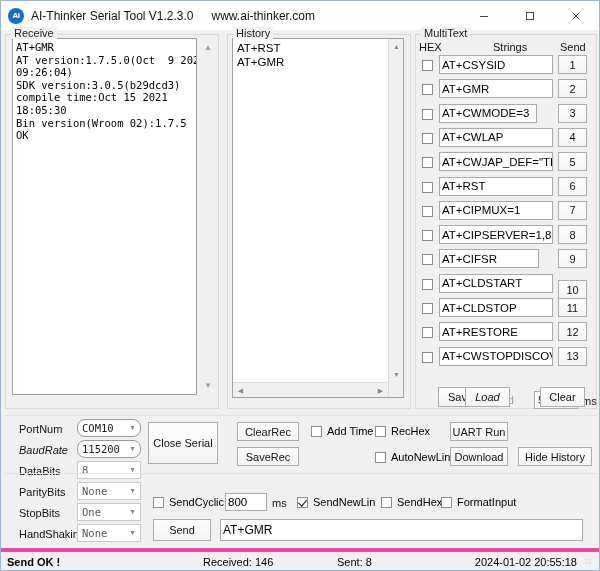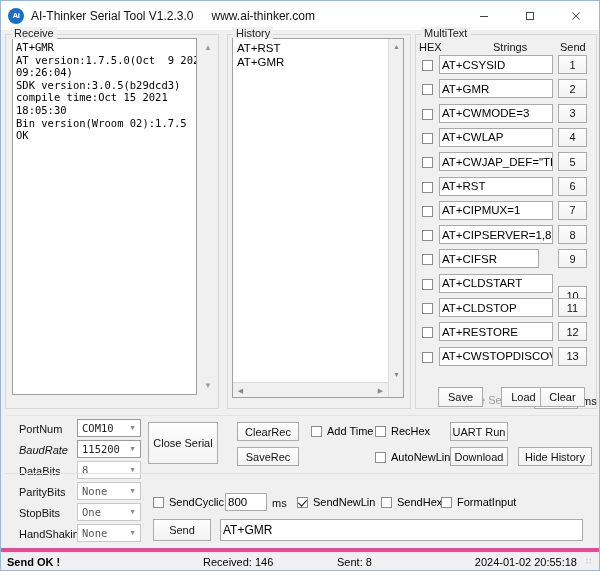--- a/index.html
+++ b/index.html
@@ -164,21 +164,21 @@
     position: absolute;
     background: #fff;
     border: 1px solid #c8c8c8;
     display: flex; align-items: center;
     font-size: 10.5px;
     font-family: "DejaVu Sans Mono", monospace;
     padding-left: 4px;
     color: #555;
     overflow: hidden;
   }
-  .combo.active { border-color: #9a9a9a; color: #222; }
+  .combo.active { border-color: #9a9a9a; color: #222; border-radius: 8px; }
   .combo .cv { flex: 1; white-space: nowrap; overflow: hidden; }
   .combo .carrow {
     width: 15px; height: 100%;
     display: flex; align-items: center; justify-content: center;
     color: #8a8a8a; font-size: 7px;
     flex: none;
   }
   .lbl {
     position: absolute; font-size: 11px; color: #111; white-space: nowrap;
   }
@@ -296,21 +296,21 @@
     <div class="colhdr" style="left:145px; top:14px;">Send</div>
 
     <div id="mt-rows">
         <div class="cbox" style="position: absolute; left: 7px; top: 33px;"></div>
         <div class="inp" style="left: 24px; top: 28px; width: 114px; height: 19px;">AT+CSYSID</div>
         <div class="btn num" style="left: 143px; top: 28px; width: 29px; height: 19px;">1</div>
         <div class="cbox" style="position: absolute; left: 7px; top: 57.3px;"></div>
         <div class="inp" style="left: 24px; top: 52.3px; width: 114px; height: 19px;">AT+GMR</div>
         <div class="btn num" style="left: 143px; top: 52.3px; width: 29px; height: 19px;">2</div>
         <div class="cbox" style="position: absolute; left: 7px; top: 81.6px;"></div>
-        <div class="inp" style="left: 24px; top: 76.6px; width: 114px; height: 19px;">AT+CWMODE=3</div>
+        <div class="inp" style="left: 24px; top: 76.6px; width: 98px; height: 19px;">AT+CWMODE=3</div>
         <div class="btn num" style="left: 143px; top: 76.6px; width: 29px; height: 19px;">3</div>
         <div class="cbox" style="position: absolute; left: 7px; top: 105.9px;"></div>
         <div class="inp" style="left: 24px; top: 100.9px; width: 114px; height: 19px;">AT+CWLAP</div>
         <div class="btn num" style="left: 143px; top: 100.9px; width: 29px; height: 19px;">4</div>
         <div class="cbox" style="position: absolute; left: 7px; top: 130.2px;"></div>
         <div class="inp" style="left: 24px; top: 125.2px; width: 114px; height: 19px;">AT+CWJAP_DEF="TP-Link</div>
         <div class="btn num" style="left: 143px; top: 125.2px; width: 29px; height: 19px;">5</div>
         <div class="cbox" style="position: absolute; left: 7px; top: 154.5px;"></div>
         <div class="inp" style="left: 24px; top: 149.5px; width: 114px; height: 19px;">AT+RST</div>
         <div class="btn num" style="left: 143px; top: 149.5px; width: 29px; height: 19px;">6</div>
@@ -318,21 +318,21 @@
         <div class="inp" style="left: 24px; top: 173.8px; width: 114px; height: 19px;">AT+CIPMUX=1</div>
         <div class="btn num" style="left: 143px; top: 173.8px; width: 29px; height: 19px;">7</div>
         <div class="cbox" style="position: absolute; left: 7px; top: 203.1px;"></div>
         <div class="inp" style="left: 24px; top: 198.1px; width: 114px; height: 19px;">AT+CIPSERVER=1,80</div>
         <div class="btn num" style="left: 143px; top: 198.1px; width: 29px; height: 19px;">8</div>
         <div class="cbox" style="position: absolute; left: 7px; top: 227.4px;"></div>
         <div class="inp" style="left: 24px; top: 222.4px; width: 100px; height: 19px;">AT+CIFSR</div>
         <div class="btn num" style="left: 143px; top: 222.4px; width: 29px; height: 19px;">9</div>
         <div class="cbox" style="position: absolute; left: 7px; top: 251.7px;"></div>
         <div class="inp" style="left: 24px; top: 246.7px; width: 114px; height: 19px;">AT+CLDSTART</div>
-        <div class="btn num" style="left: 143px; top: 259px; width: 29px; height: 19px;">10</div>
+        <div class="btn num" style="left: 143px; top: 253px; width: 29px; height: 19px;">10</div>
         <div class="cbox" style="position: absolute; left: 7px; top: 276px;"></div>
         <div class="inp" style="left: 24px; top: 271px; width: 114px; height: 19px;">AT+CLDSTOP</div>
         <div class="btn num" style="left: 143px; top: 271px; width: 29px; height: 19px;">11</div>
         <div class="cbox" style="position: absolute; left: 7px; top: 300.3px;"></div>
         <div class="inp" style="left: 24px; top: 295.3px; width: 114px; height: 19px;">AT+RESTORE</div>
         <div class="btn num" style="left: 143px; top: 295.3px; width: 29px; height: 19px;">12</div>
         <div class="cbox" style="position: absolute; left: 7px; top: 324.6px;"></div>
         <div class="inp" style="left: 24px; top: 319.6px; width: 114px; height: 19px;">AT+CWSTOPDISCOVER</div>
         <div class="btn num" style="left: 143px; top: 319.6px; width: 29px; height: 19px;">13</div>
       </div>
@@ -345,21 +345,21 @@
       <div class="sv">500</div>
       <div class="sbtns">
         <div>▲</div>
         <div>▼</div>
       </div>
     </div>
     <div class="lbl" style="left:167px; top:368px;">ms</div>
   </div>
 
   <div class="btn" style="left:437px; top:386px; width:45px; height:20px;">Save</div>
-  <div class="btn" style="left:500px; top:386px; width:45px; height:20px;">Load</div>
+  <div class="btn" style="left:464px; top:386px; width:45px; height:20px;font-style:italic;">Load</div>
   <div class="btn" style="left:539px; top:386px; width:45px; height:20px;">Clear</div>
 
   <div class="sep-line" style="left:4px; top:414px; width:592px; height:1px;"></div>
   <div id="port-panel" style="position:absolute; left:4px; top:418px; width:138px; height:125px;">
       <div class="lbl" style="left: 14px; top: 4px;">PortNum</div>
       <div class="combo active" style="left: 72px; top: 0px; width: 64px; height: 18px;">
         <div class="cv">COM10</div>
         <div class="carrow">▼</div>
       </div>
       <div class="lbl" style="left: 14px; top: 25px; font-style: italic;">BaudRate</div>

